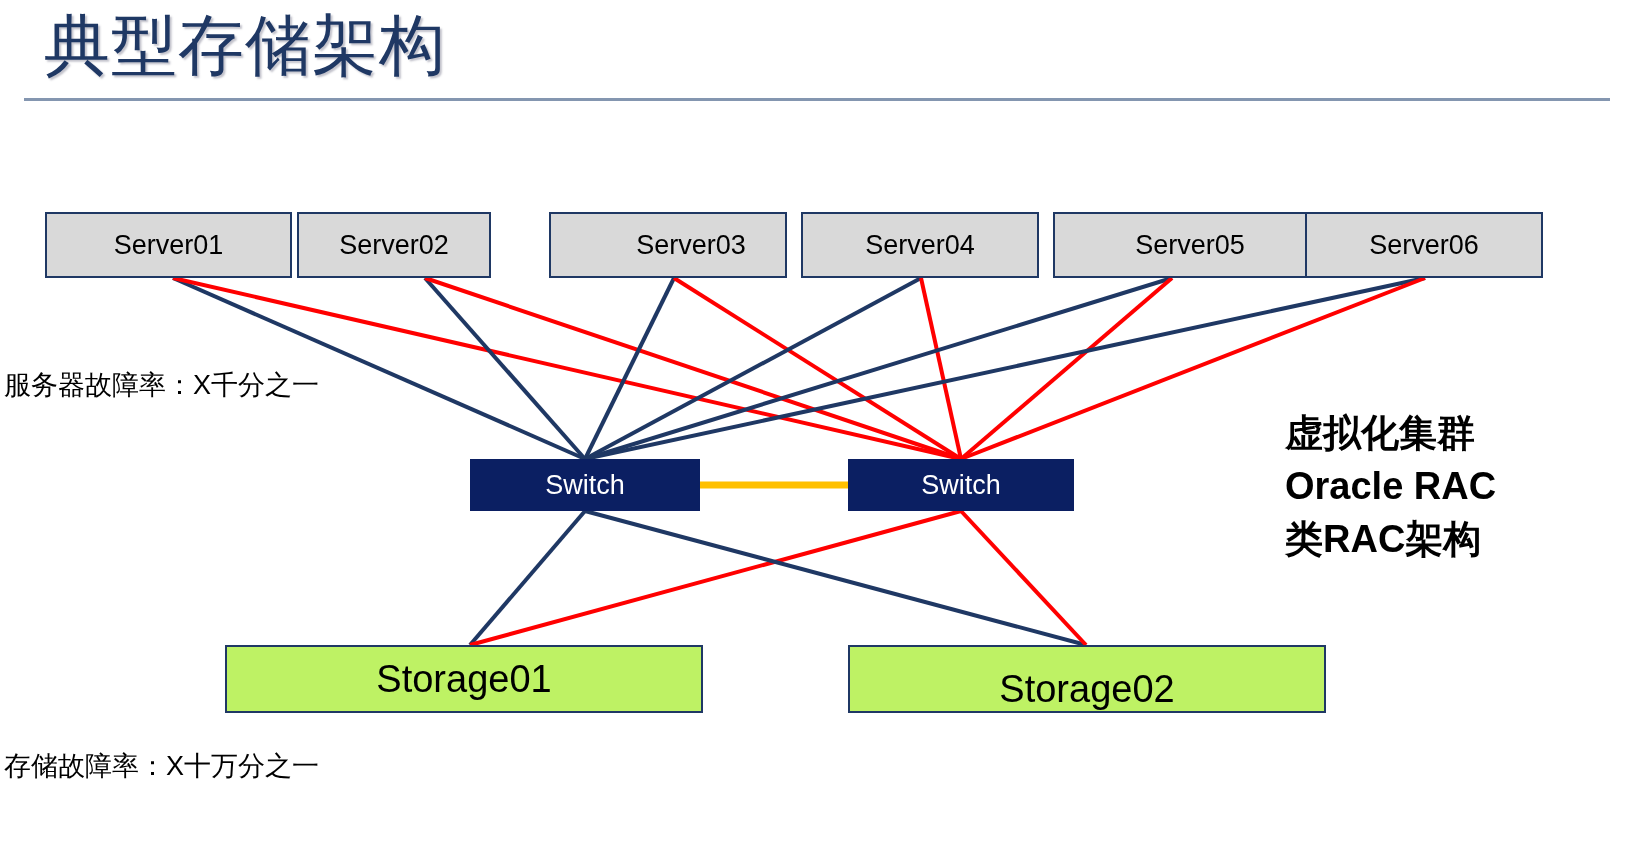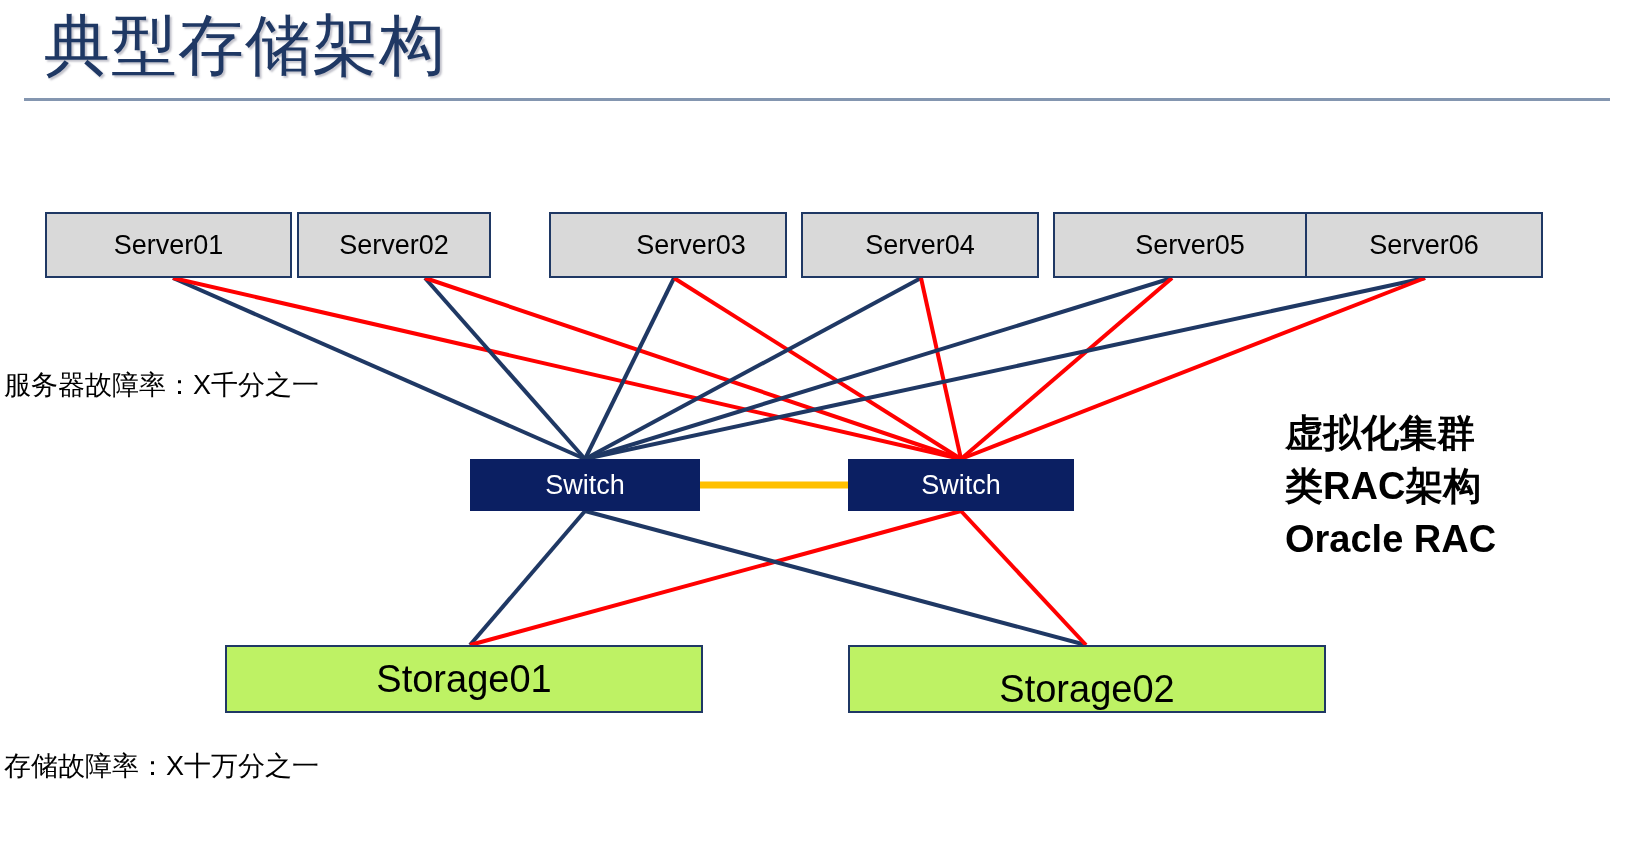--- a/index.html
+++ b/index.html
@@ -155,17 +155,17 @@
   <div class="node storage-node" style="left: 848px; top: 645px; width: 478px; height: 68px; align-items: flex-end;">
     <span>Storage02</span>
   </div>
 
   <div class="annotation" style="left:4px; top:367px;">服务器故障率：X千分之一</div>
 
   <div class="annotation" style="left:4px; top:748px;">存储故障率：X十万分之一</div>
 
   <div id="side-note">
     <div>虚拟化集群</div>
+    <div>Oracle RAC</div>
     <div>类RAC架构</div>
-    <div>Oracle RAC</div>
   </div>
 
 </div>
 
 </body></html>

